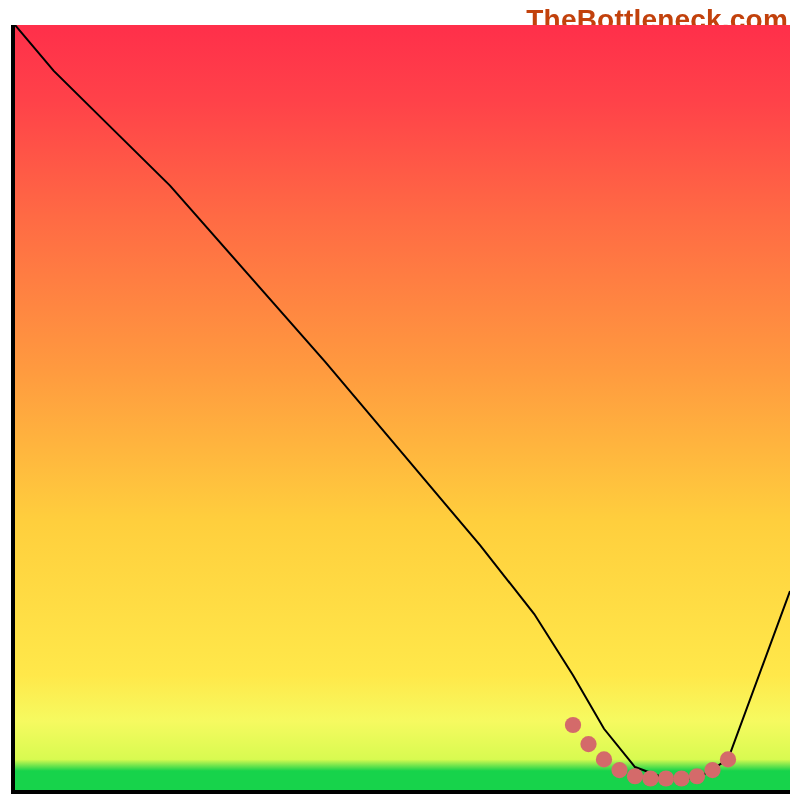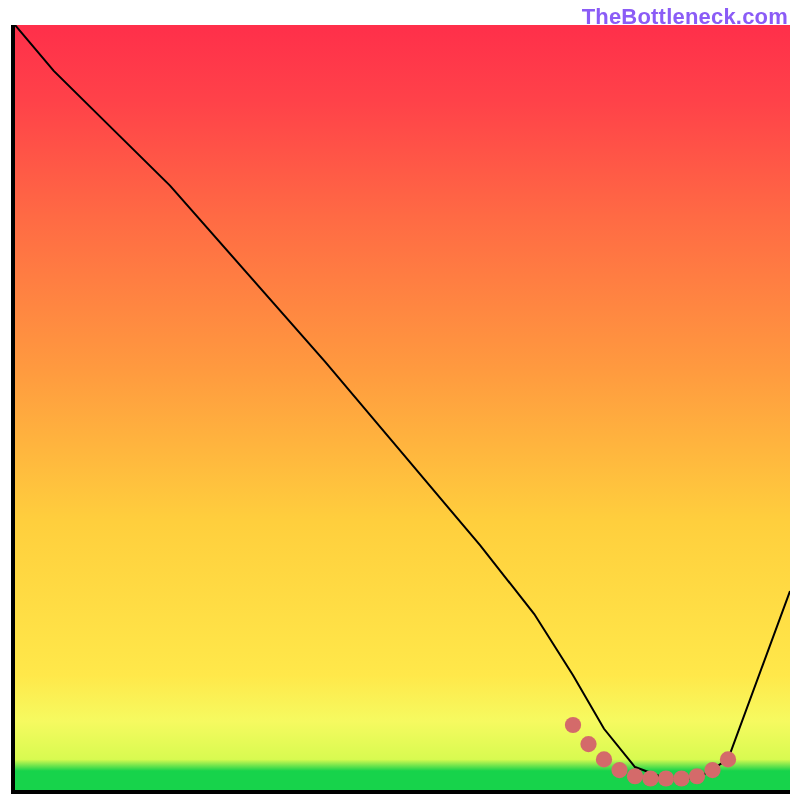--- a/index.html
+++ b/index.html
@@ -14,23 +14,23 @@
     position: relative;
     width: 800px;
     height: 800px;
     background: #fff;
   }
   .watermark {
     position: absolute;
     top: 4px;
     right: 12px;
     font-family: Arial, Helvetica, sans-serif;
-    font-size: 22px;
+    font-size: 28px;
     font-weight: 700;
-    color: #8b5cf6;
+    color: #c2410c;
     letter-spacing: 0.2px;
   }
   .plot {
     position: absolute;
     left: 11px;
     top: 25px;
     width: 779px;
     height: 769px;
     border-left: 4px solid #000;
     border-bottom: 4px solid #000;

